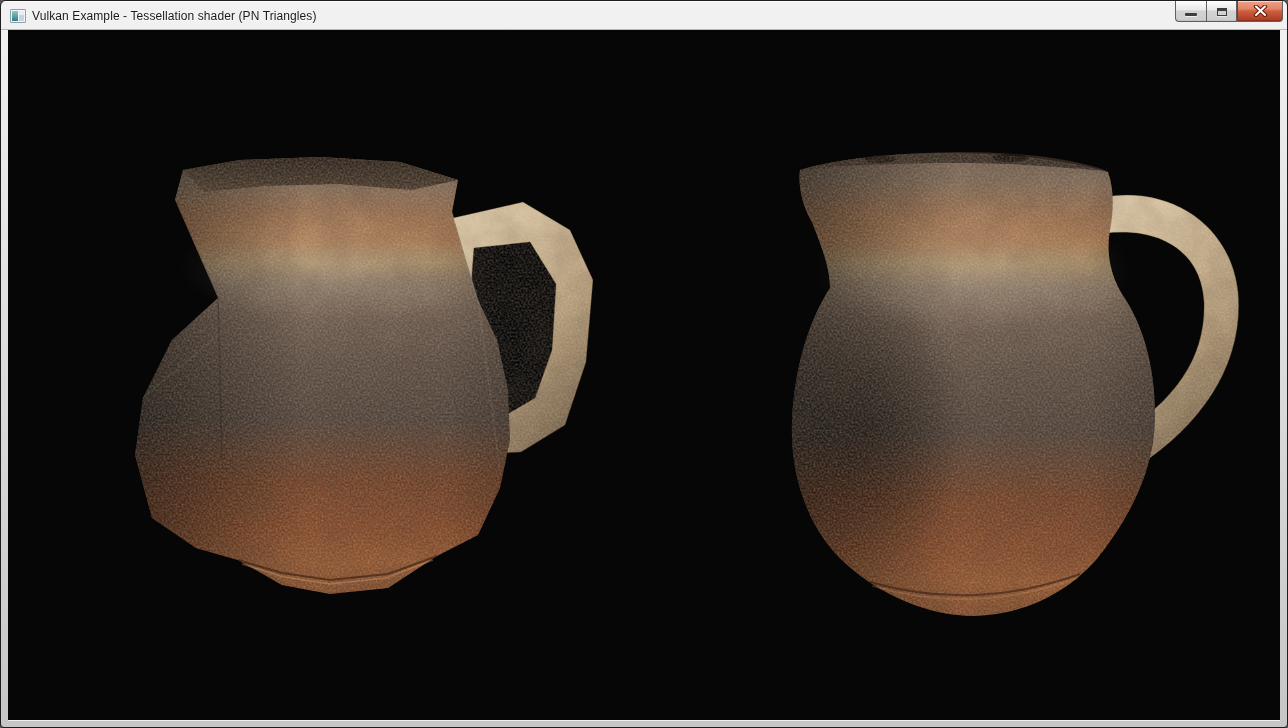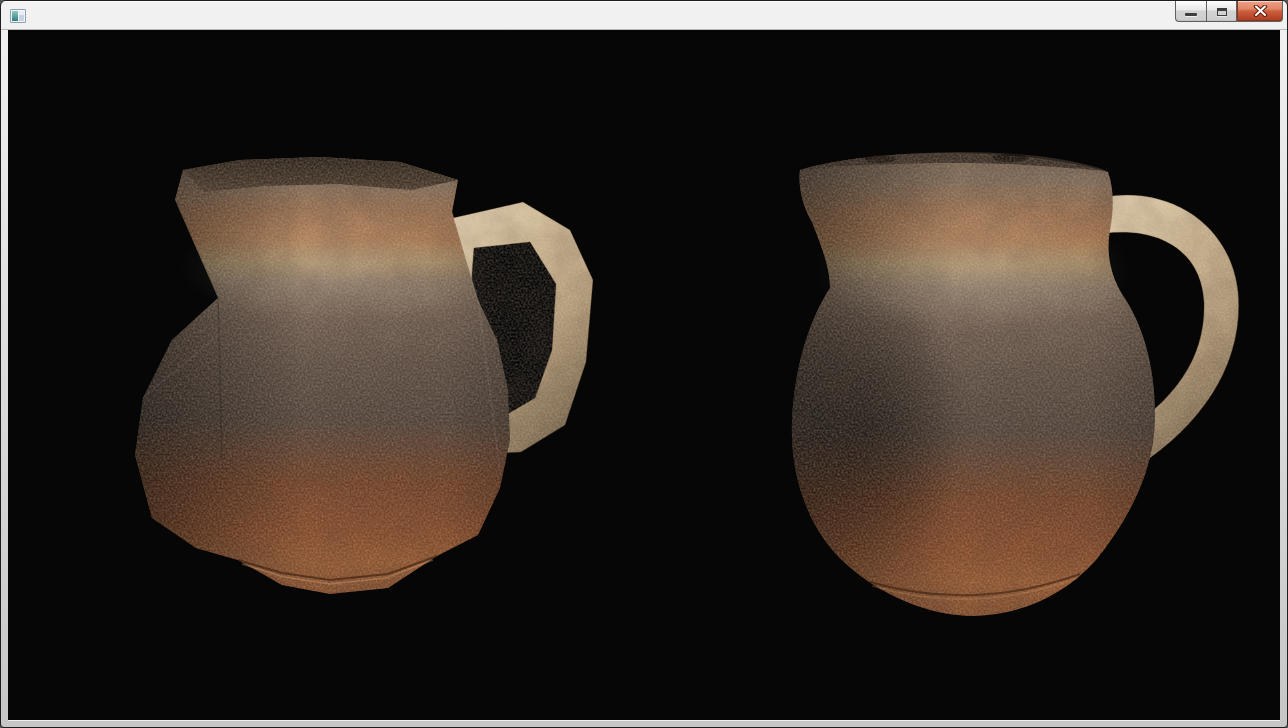--- a/index.html
+++ b/index.html
@@ -55,20 +55,21 @@
   }
   .client svg{display:block;position:absolute;inset:0;}
 </style>
 </head>
 <body>
 
 <div class="window">
 
   <div class="titlebar">
     <span class="app-icon"></span>
+    <span class="title">Vulkan Example - Tessellation shader (PN Triangles)</span>
     <div class="controls">
       <button class="btn-min" title="Minimize">
         <span class="glyph-min"></span>
       </button>
       <button class="btn-max" title="Maximize">
         <span class="glyph-max"></span>
       </button>
       <button class="btn-close" title="Close">
         <svg width="15" height="12" viewBox="0 0 15 12">
           <path d="M3 1.5 L12 10 M12 1.5 L3 10" stroke="#6b2513" stroke-width="4.4" stroke-linecap="round" fill="none"></path>

